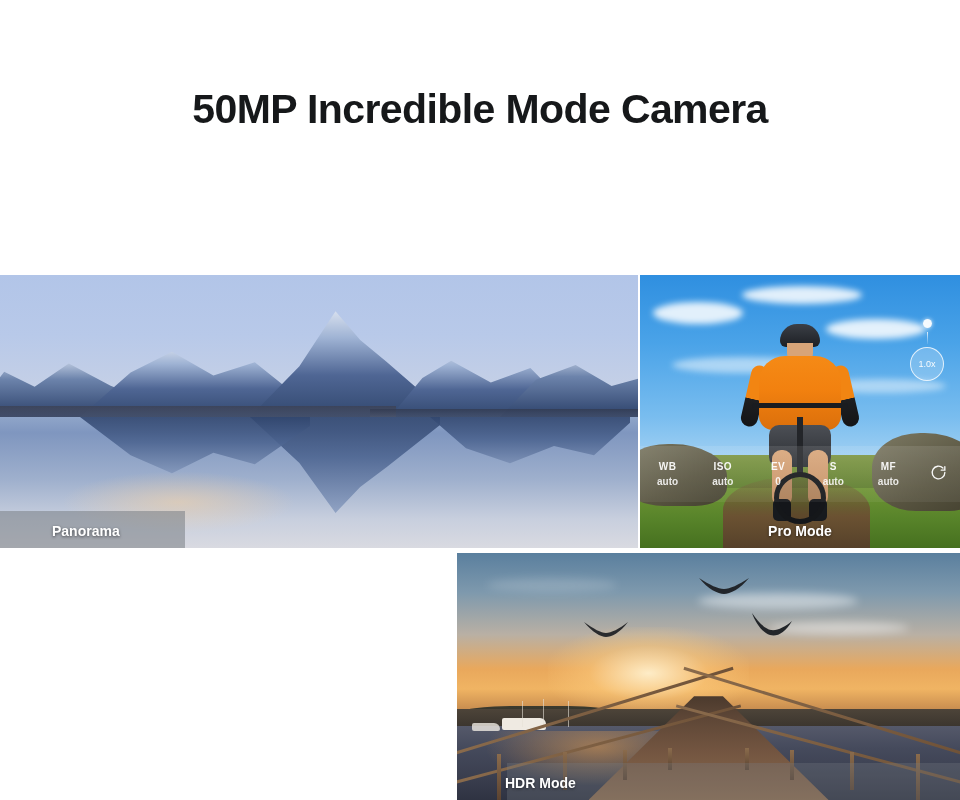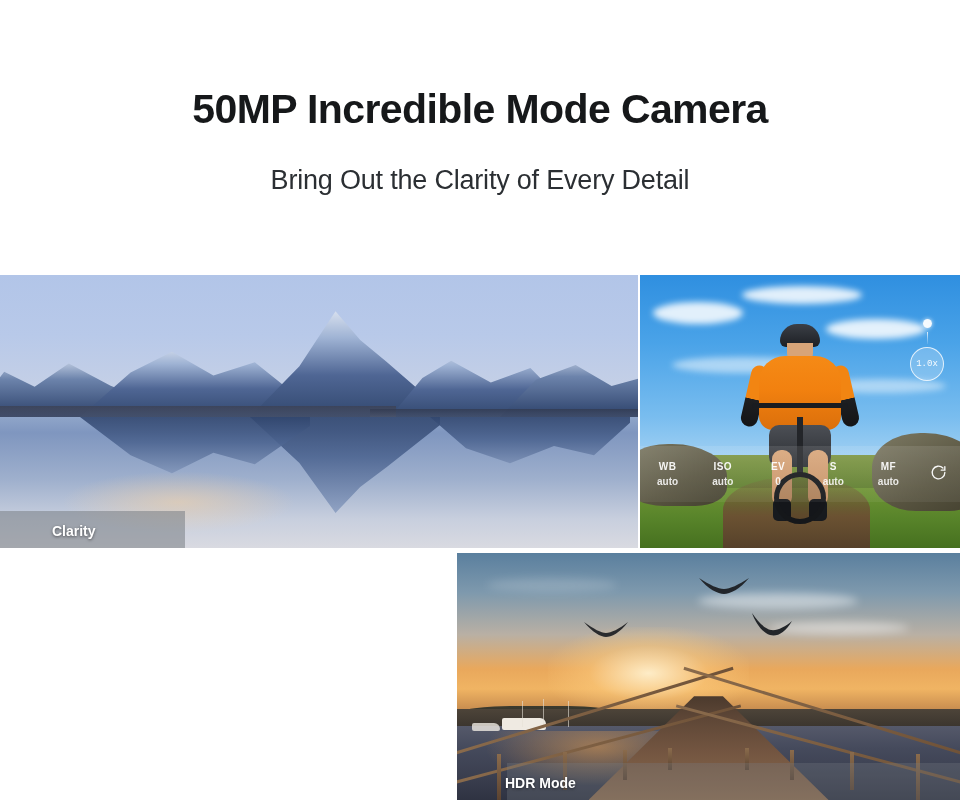--- a/index.html
+++ b/index.html
@@ -153,21 +153,21 @@
     width:6px; height:56px; left:50%; margin-left:-3px; top:52%;
     background:#232529;
   }
   .bike-wheel {
     width:52px; height:52px; left:50%; margin-left:-26px; top:72%;
     border:5px solid #15171a; border-radius:50%;
     background:rgba(0,0,0,.12);
   }
 
   
-  .zoom-ctrl { position:absolute; right:16px; top:44px; width:34px;font-family:Liberation Mono, monospace; }
+  .zoom-ctrl { position:absolute; right:16px; top:44px; width:34px; }
   .zoom-dot {
     width:9px; height:9px; border-radius:50%; background:rgba(255,255,255,.95);
     margin:0 auto 4px; box-shadow:0 0 4px rgba(255,255,255,.8);
   }
   .zoom-line { width:1px; height:12px; margin:0 auto 3px;
     background:linear-gradient(to bottom, rgba(255,255,255,.8), rgba(255,255,255,.1)); }
   .zoom-badge {
     width:34px; height:34px; border-radius:50%;
     border:1px solid rgba(255,255,255,.78);
     background:rgba(255,255,255,.22);
@@ -266,21 +266,20 @@
     border-radius:40% 26% 0 0;
   }
 </style>
 </head>
 <body>
 
 <div id="page">
 
   <div class="header">
     <div class="title">50MP Incredible Mode Camera</div>
-    <div class="subtitle">Bring Out the Clarity of Every Detail</div>
   </div>
 
   <div class="grid">
 
     <div class="tile tile-panorama">
       <div class="photo">
         <div class="pan-sky"></div>
         <div class="pan-glow"></div>
         <div class="pan-glow2"></div>
 
@@ -294,21 +293,21 @@
         <div class="shore2"></div>
 
         <div class="pan-water"></div>
         <div class="pan-waterglow"></div>
 
         <div class="refl" style="left:250px; top:52%; width:190px; height:100px; clip-path:polygon(0% 0%,26% 46%,45% 96%,58% 70%,72% 50%,100% 8%,100% 0%);"></div>
         <div class="refl" style="left:80px; top:52%; width:230px; height:64px; clip-path:polygon(0% 0%,22% 60%,40% 88%,58% 56%,76% 74%,100% 14%,100% 0%);"></div>
         <div class="refl" style="left:430px; top:52%; width:200px; height:58px; clip-path:polygon(0% 0%,18% 54%,40% 80%,62% 50%,82% 66%,100% 10%,100% 0%);"></div>
       </div>
       <div class="caption-band" style="width:185px;"></div>
-      <div class="caption" style="left:52px;">Clarity</div>
+      <div class="caption" style="left:52px;">Panorama</div>
     </div>
 
     <div class="tile tile-pro">
       <div class="photo">
         <div class="pro-sky"></div>
         <div class="cloud" style="left:4%;  top:10%; width:90px; height:22px;"></div>
         <div class="cloud" style="left:32%; top:4%;  width:120px; height:18px;"></div>
         <div class="cloud" style="left:58%; top:16%; width:100px; height:20px;"></div>
         <div class="cloud" style="left:10%; top:30%; width:140px; height:16px; opacity:.6;"></div>
         <div class="cloud" style="left:55%; top:38%; width:130px; height:14px; opacity:.55;"></div>
@@ -364,20 +363,21 @@
         <div class="pro-reset">
           <span>
             <svg width="19" height="19" viewBox="0 0 24 24" fill="none" stroke="rgba(255,255,255,.95)" stroke-width="1.7" stroke-linecap="round">
               <path d="M20 12a8 8 0 1 1-2.4-5.7"></path>
               <path d="M20 4.5V9h-4.5"></path>
             </svg>
           </span>
         </div>
       </div>
 
+      <div class="caption" style="left:0; width:320px; text-align:center; bottom:9px;">Pro Mode</div>
     </div>
 
 
     <div class="tile tile-hdr">
       <div class="photo">
         <div class="hdr-sky"></div>
         <div class="hdr-sun"></div>
         <div class="hdr-cloud" style="left:48%; top:16%; width:160px; height:16px;"></div>
         <div class="hdr-cloud" style="left:62%; top:28%; width:140px; height:12px;"></div>
         <div class="hdr-cloud" style="left:6%;  top:10%; width:130px; height:14px; opacity:.35;"></div>

